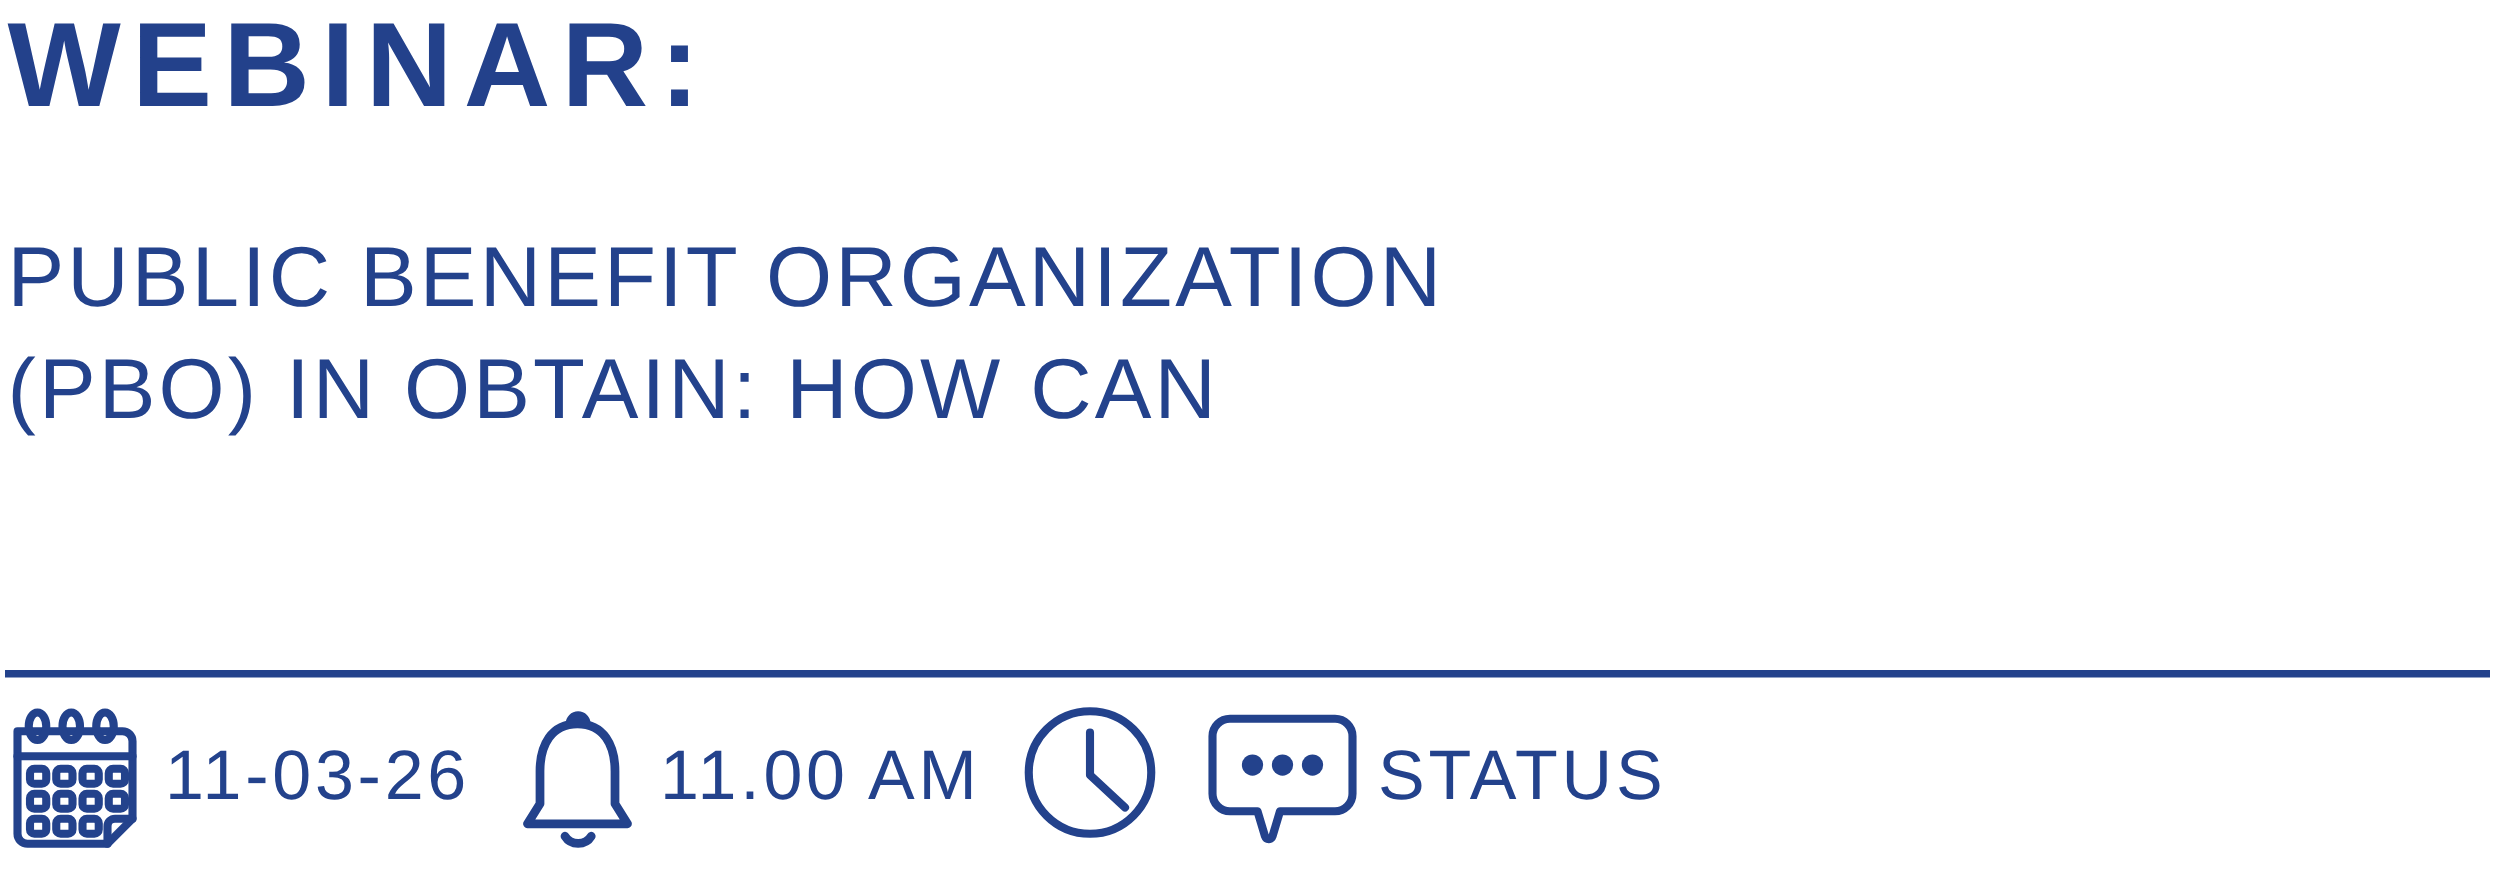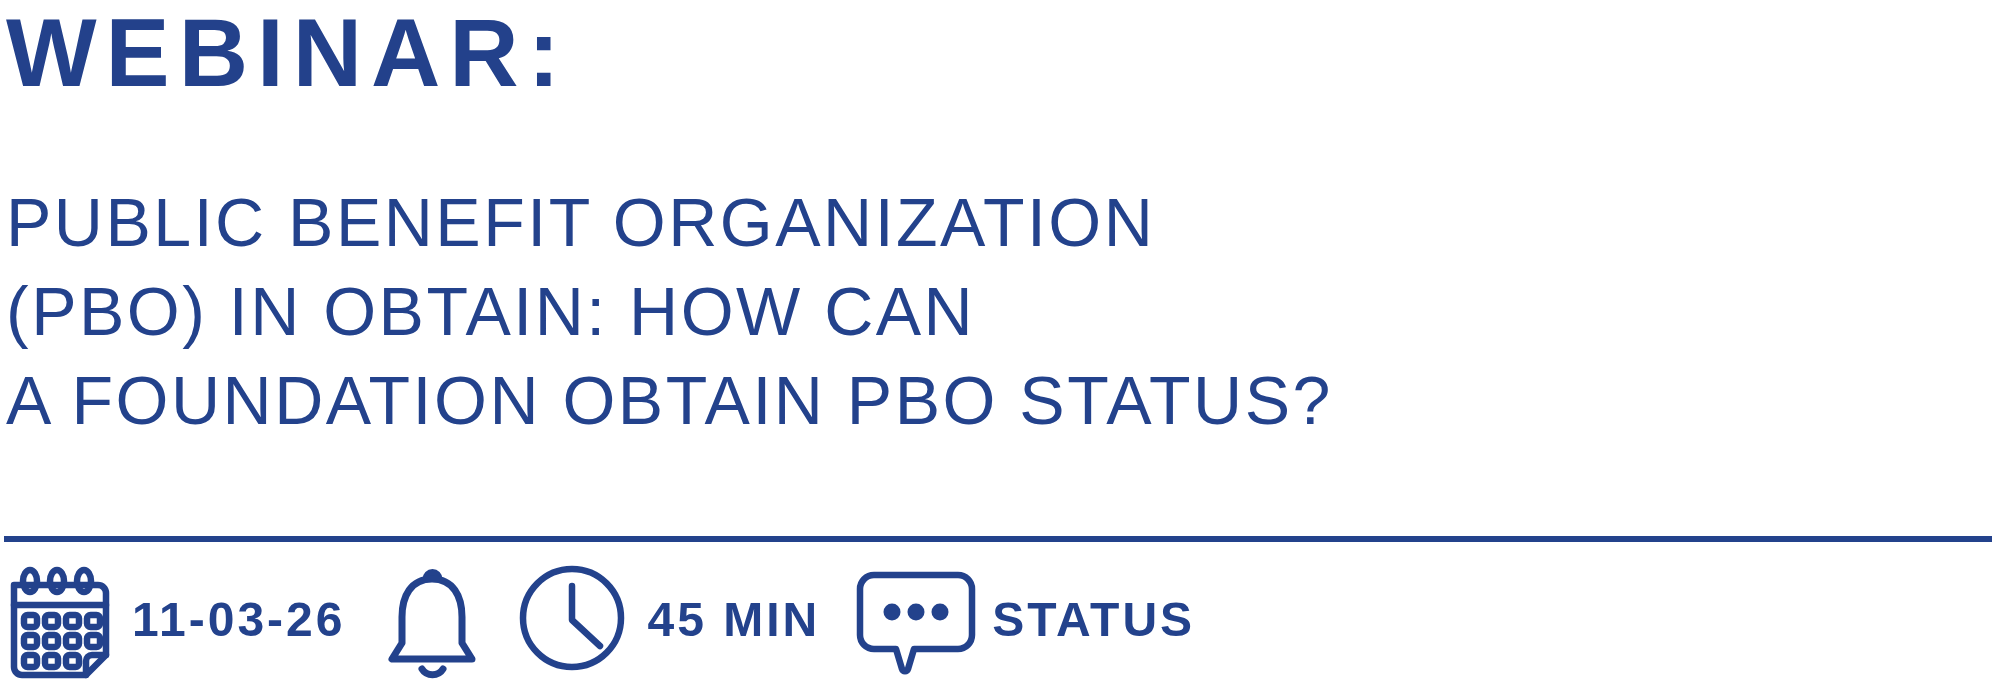--- a/index.html
+++ b/index.html
@@ -85,22 +85,22 @@
   }
   .info-icon {
     display: block;
     flex: 0 0 auto;
   }
   .info-icon svg {
     display: block;
   }
   .info-text {
     color: #23428C;
-    font-size: 48px;
-    font-weight: 700;
+    font-size: 56px;
+    font-weight: 400;
     letter-spacing: 3px;
     line-height: 1;
     white-space: nowrap;
     padding-left: 22px;
     padding-right: 0;
     position: relative;
     top: 2px;
   }
   .gap-a { width: 34px; flex: 0 0 auto; }
   .gap-b { width: 30px; flex: 0 0 auto; }
@@ -113,21 +113,20 @@
 </head>
 <body>
 
 <div class="banner">
 
   <div class="kicker">WEBINAR:</div>
 
   <div class="subtitle">
     <span class="line">PUBLIC BENEFIT ORGANIZATION</span>
     <span class="line">(PBO) IN OBTAIN: HOW CAN</span>
-    <span class="line">A FOUNDATION OBTAIN PBO STATUS?</span>
   </div>
 
   <div class="divider"></div>
 
   <div class="info-bar">
 
     <div class="info-item item-cal">
       <span class="info-icon">
         <svg width="108" height="122" viewBox="0 0 108 122" fill="none" stroke="#23428C" stroke-width="6.5" stroke-linecap="round" stroke-linejoin="round">
 
@@ -163,32 +162,32 @@
       <span class="info-icon">
         <svg width="104" height="126" viewBox="0 0 104 126" fill="none" stroke="#23428C" stroke-width="7" stroke-linecap="round" stroke-linejoin="round">
 
           <path d="M46 24 a6.5 6.5 0 1 1 13 0"></path>
 
           <path d="M52 24 C31 24 22 41 22 62 V88 L12 104 H92 L82 88 V62 C82 41 73 24 52 24 Z"></path>
 
           <path d="M42 114 a12 11 0 0 0 21 0"></path>
         </svg>
       </span>
+      <span class="info-text">11.00 AM</span>
     </div>
 
     <span class="gap-b"></span>
 
     <div class="info-item item-clock">
       <span class="info-icon">
         <svg width="116" height="120" viewBox="0 0 116 120" fill="none" stroke="#23428C" stroke-width="6.5" stroke-linecap="round" stroke-linejoin="round">
           <circle cx="58" cy="60" r="49"></circle>
           <path d="M58 28 V62 L86 88"></path>
         </svg>
       </span>
-      <span class="info-text">45 MIN</span>
     </div>
 
     <span class="gap-c"></span>
 
     <div class="info-item item-lang">
       <span class="info-icon">
         <svg width="128" height="122" viewBox="0 0 128 122" fill="none" stroke="#23428C" stroke-width="6.5" stroke-linecap="round" stroke-linejoin="round">
 
           <path d="M22 18 H106 a14 14 0 0 1 14 14 V78 a14 14 0 0 1 -14 14 H62
                    l-6 20 c-1 3 -5 3 -6 0 l-6 -20 H22 A14 14 0 0 1 8 78 V32

